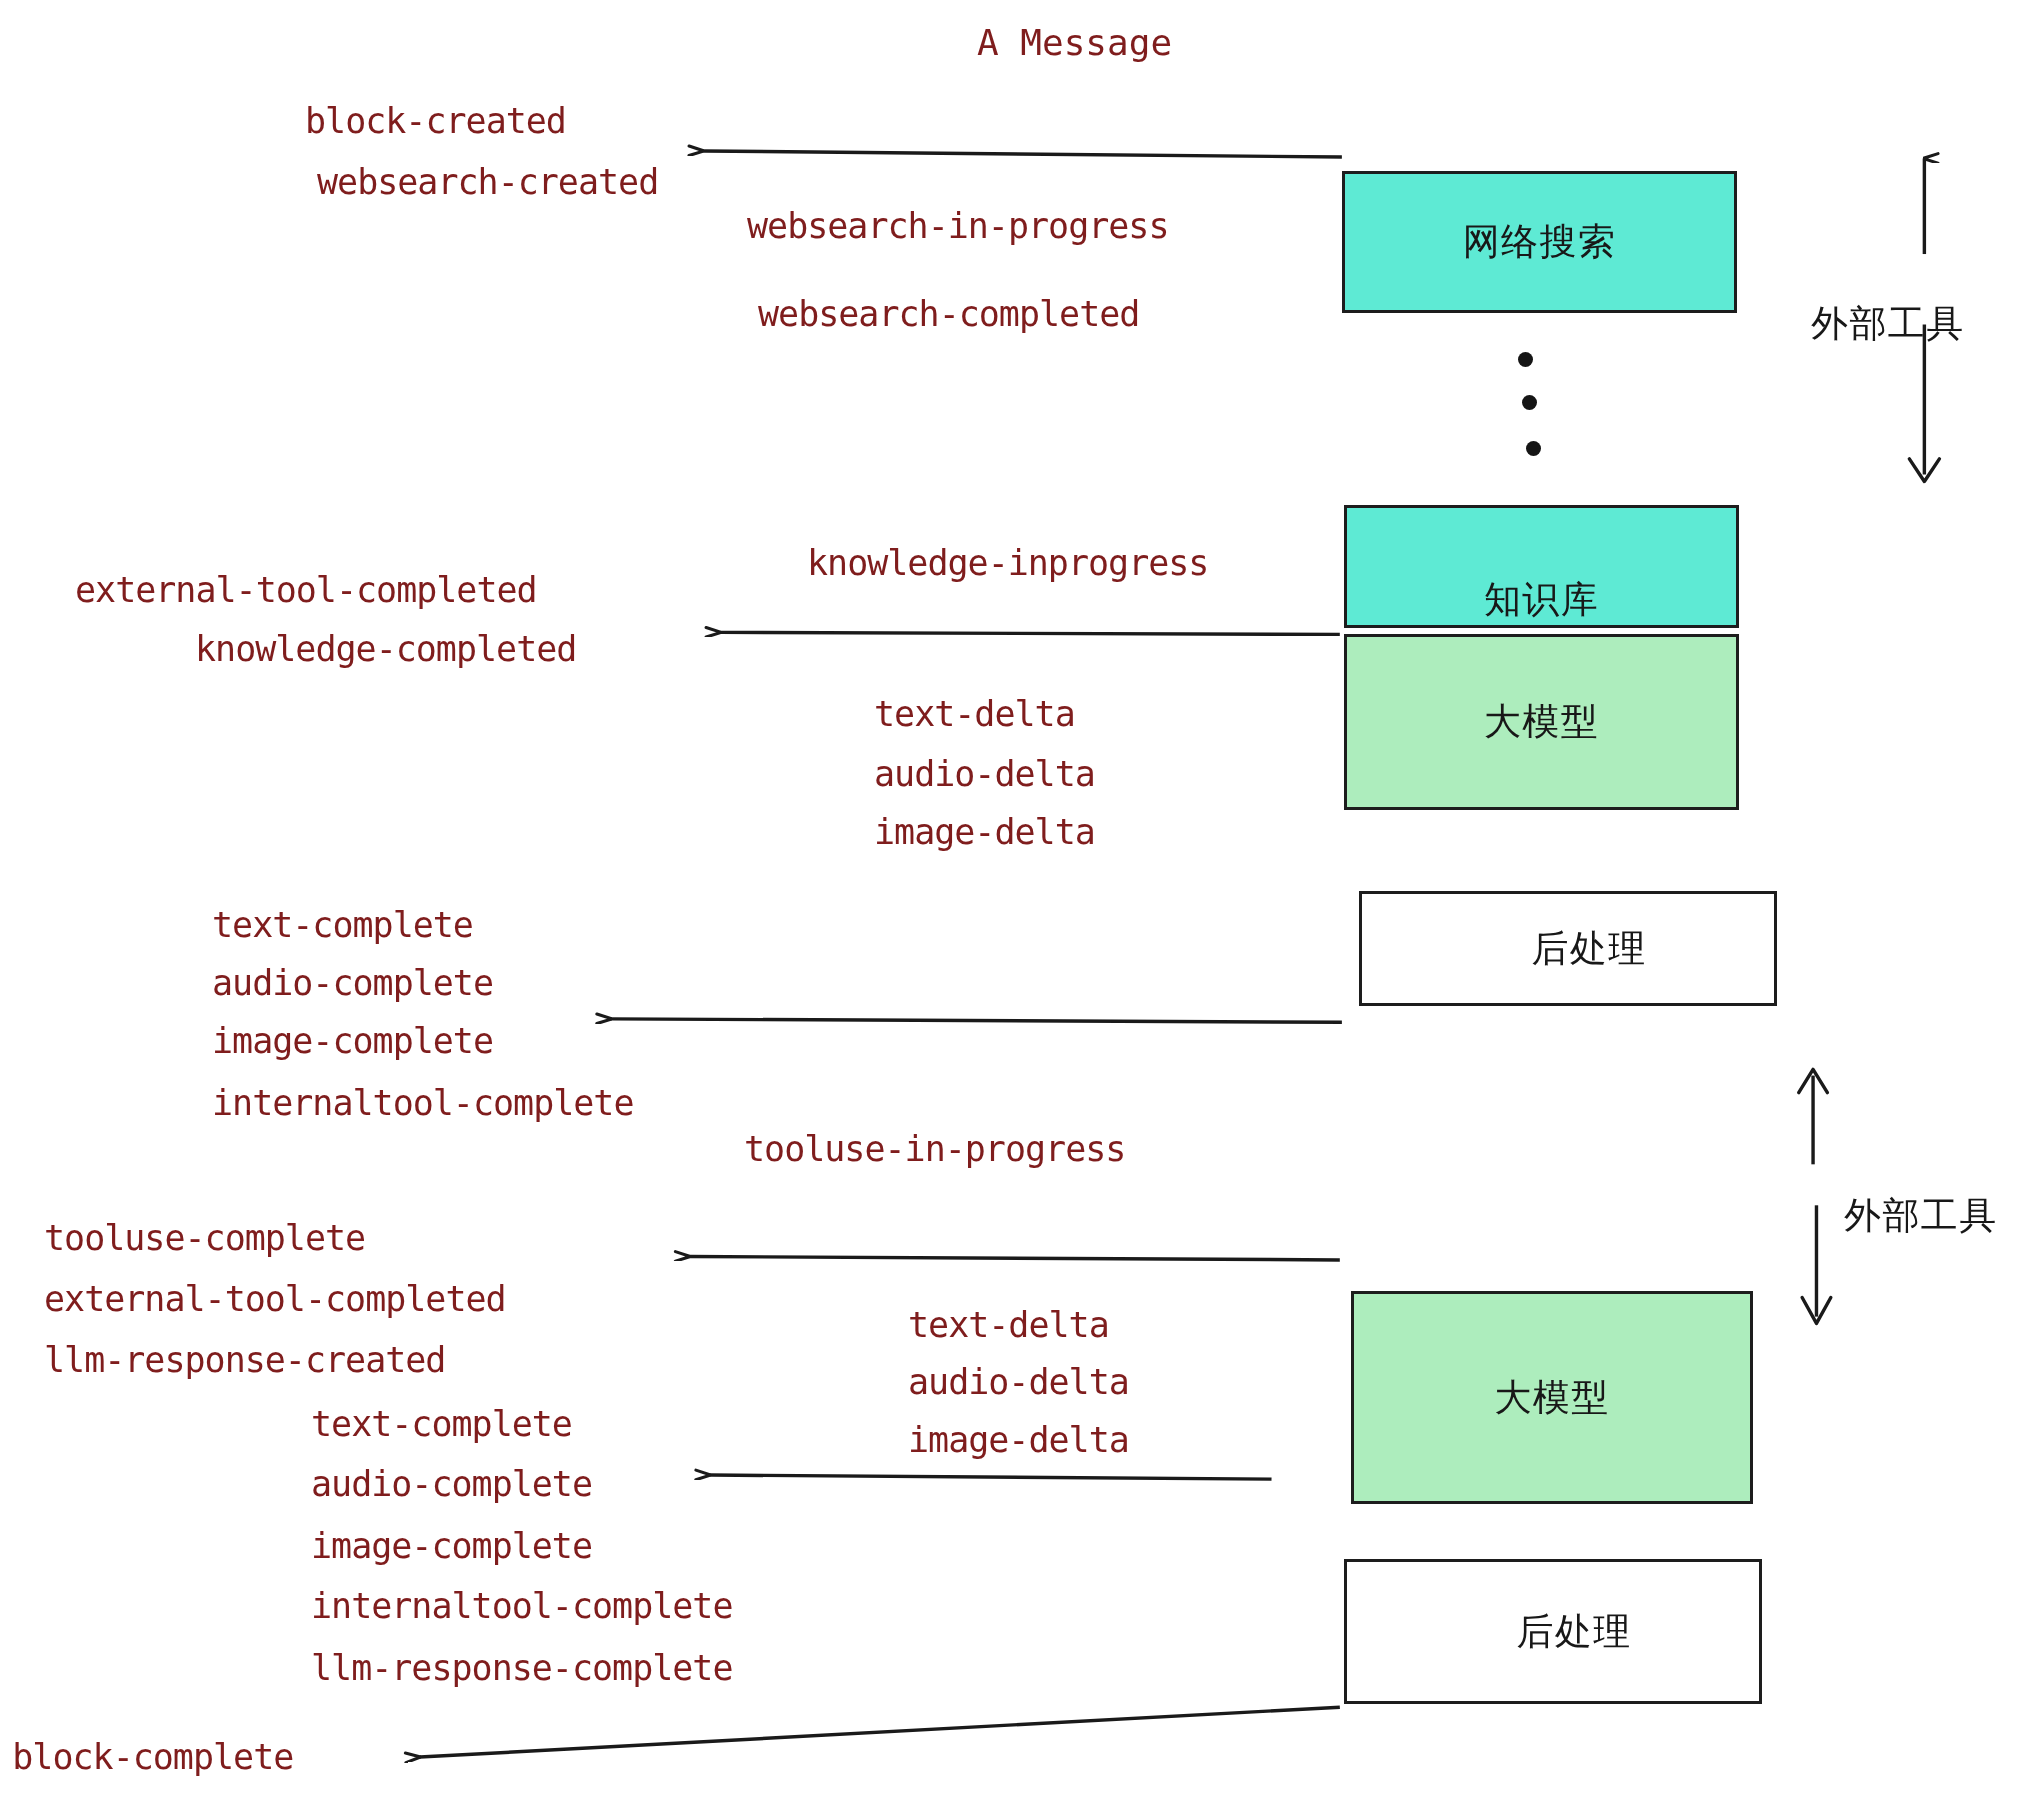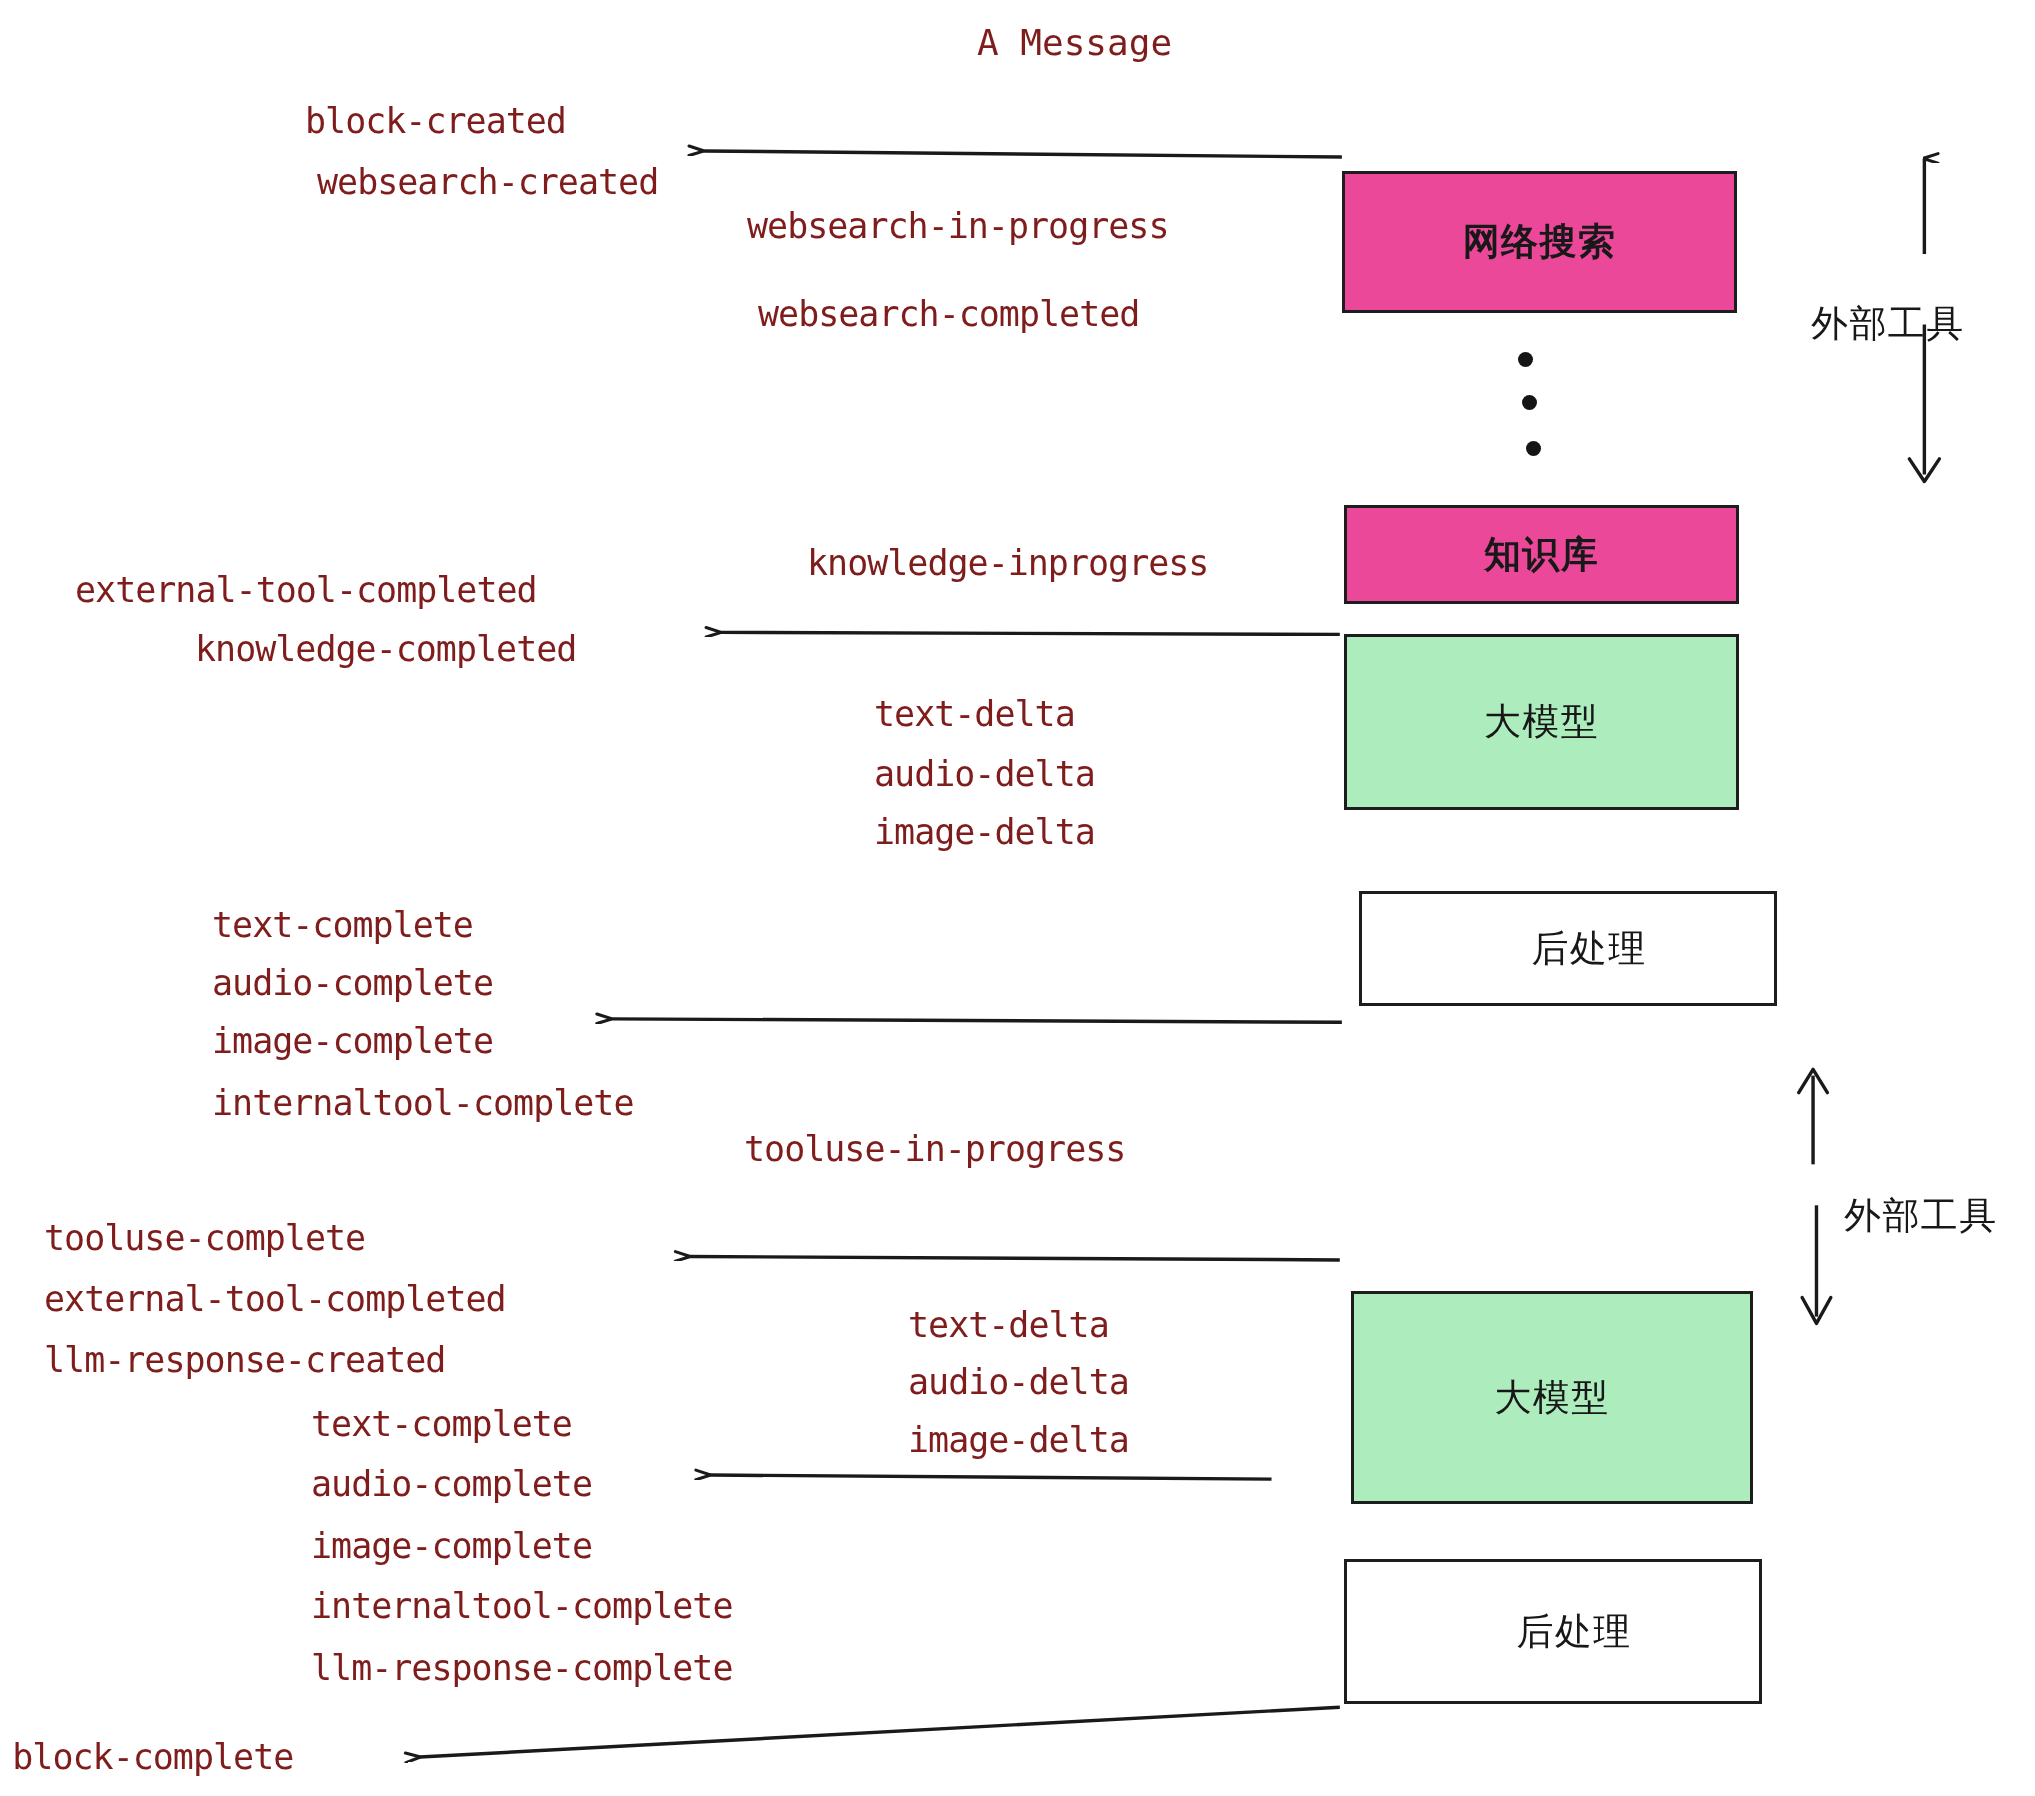--- a/index.html
+++ b/index.html
@@ -45,21 +45,21 @@
     font-family: "DejaVu Sans", "Liberation Sans", sans-serif;
     font-size: 37px;
     color: #181818;
     letter-spacing: 1.4px;
   }
   .node.mono-label {
     font-family: "DejaVu Sans Mono", "Liberation Mono", monospace;
     font-size: 36px;
     letter-spacing: 0px;
   }
-  .node.pink   { background: #ec4899; font-weight: bold; }
+  .node.pink   { background: #5eead4; }
   .node.green  { background: #ADEDBD; }
   .node.yellow { background: #FBE990; }
   .node.white  { background: #ffffff; padding-left: 42px; }
 
   
   .dot {
     position: absolute;
     width: 15px;
     height: 15px;
     border-radius: 50%;
@@ -162,21 +162,21 @@
   <div class="tok" style="left:12.3px; top:1740px;">block-complete</div>
 
   <div class="node pink" style="left:1342px; top:171px; width:395px; height:142px;">
     <span>网络搜索</span>
   </div>
 
   <div class="dot" style="left:1518px; top:352px;"></div>
   <div class="dot" style="left:1522px; top:395px;"></div>
   <div class="dot" style="left:1526px; top:441px;"></div>
 
-  <div class="node pink" style="left:1344px; top:505px; width:395px; height:99px;">
+  <div class="node pink" style="left:1344px; top:505px; width:395px; height:123px;align-items:flex-end;">
     <span>知识库</span>
   </div>
 
   <div class="node green" style="left:1344px; top:634px; width:395px; height:176px;">
     <span>大模型</span>
   </div>
 
   <div class="node white" style="left:1359px; top:891px; width:418px; height:115px;">
     <span>后处理</span>
   </div>

